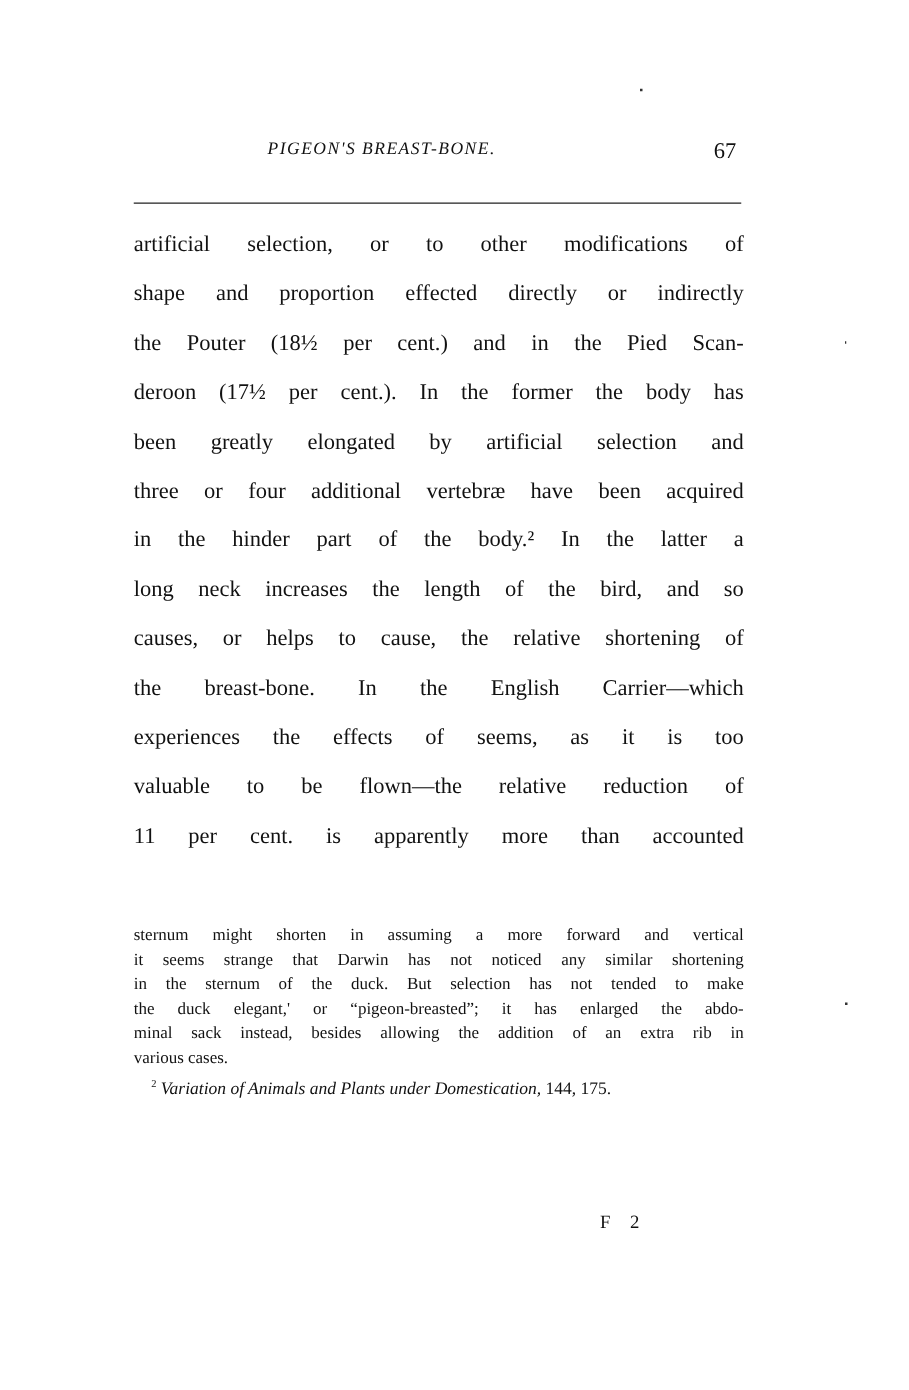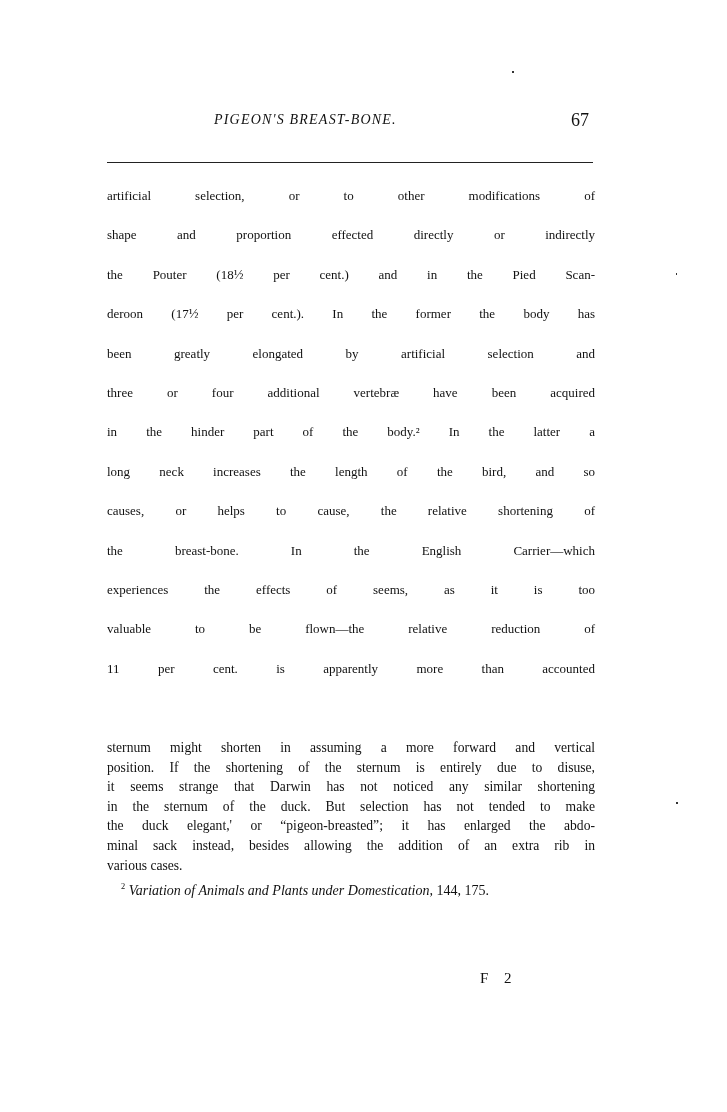--- a/index.html
+++ b/index.html
@@ -2,21 +2,21 @@
 <html><head>
   <meta charset="utf-8">
   <style>
     html, body { margin: 0; padding: 0; background: #ffffff; }
     body { width: 727px; height: 1112px; position: relative; overflow: hidden; color: #111; font-family: "Liberation Serif", "DejaVu Serif", serif; }
     .header { position: absolute; left: 107px; top: 100px; width: 486px; height: 40px; }
     .running-title { position: absolute; left: 107px; top: 0; font-style: italic; font-size: 14px; letter-spacing: 1.2px; line-height: 40px; }
     .page-num { position: absolute; right: 4px; top: 0; font-size: 18px; line-height: 40px; }
     .rule { position: absolute; left: 107px; top: 162px; width: 486px; height: 1px; background: #222; }
     .body-text { position: absolute; left: 107px; top: 176px; width: 488px; }
-    .line { display: block; font-size: 13px; height: 39.4px; line-height: 39.4px; text-align: justify; text-align-last: justify; white-space: nowrap; }
+    .line { display: block; font-size: 18px; height: 39.4px; line-height: 39.4px; text-align: justify; text-align-last: justify; white-space: nowrap; }
     .footnotes { position: absolute; left: 107px; top: 738px; width: 488px; }
     .fn-line { display: block; font-size: 13.6px; height: 19.6px; line-height: 19.6px; text-align: justify; text-align-last: justify; white-space: nowrap; }
     .fn-line.last { text-align-last: left; }
     .fn-line.indent { padding-left: 14px; }
     .fn2 { display: block; font-size: 14px; height: 24px; line-height: 24px; padding-left: 14px; margin-top: 4px; white-space: nowrap; }
     .fn2 .title { font-style: italic; }
     sup { font-size: 60%; line-height: 0; vertical-align: super; }
     .signature { position: absolute; left: 480px; top: 970px; font-size: 15px; letter-spacing: 6px; }
     .speck { position: absolute; width: 2px; height: 2px; background: #333; }
   </style>
@@ -40,21 +40,20 @@
   <span class="line">long neck increases the length of the bird, and so</span>
   <span class="line">causes, or helps to cause, the relative shortening of</span>
   <span class="line">the breast-bone. In the English Carrier—which</span>
   <span class="line">experiences the effects of seems, as it is too</span>
   <span class="line">valuable to be flown—the relative reduction of</span>
   <span class="line">11 per cent. is apparently more than accounted</span>
 </div>
 
 <div class="footnotes">
   <span class="fn-line">sternum might shorten in assuming a more forward and vertical</span>
-  <span class="fn-line">position. If the shortening of the sternum is entirely due to disuse,</span>
   <span class="fn-line">it seems strange that Darwin has not noticed any similar shortening</span>
   <span class="fn-line">in the sternum of the duck. But selection has not tended to make</span>
   <span class="fn-line">the duck elegant,' or “pigeon-breasted”; it has enlarged the abdo-</span>
   <span class="fn-line">minal sack instead, besides allowing the addition of an extra rib in</span>
   <span class="fn-line last">various cases.</span>
   <span class="fn2"><sup>2</sup> <span class="title">Variation of Animals and Plants under Domestication,</span> <span>144, 175.</span></span>
 </div>
 
 <div class="signature">F 2</div>
 

